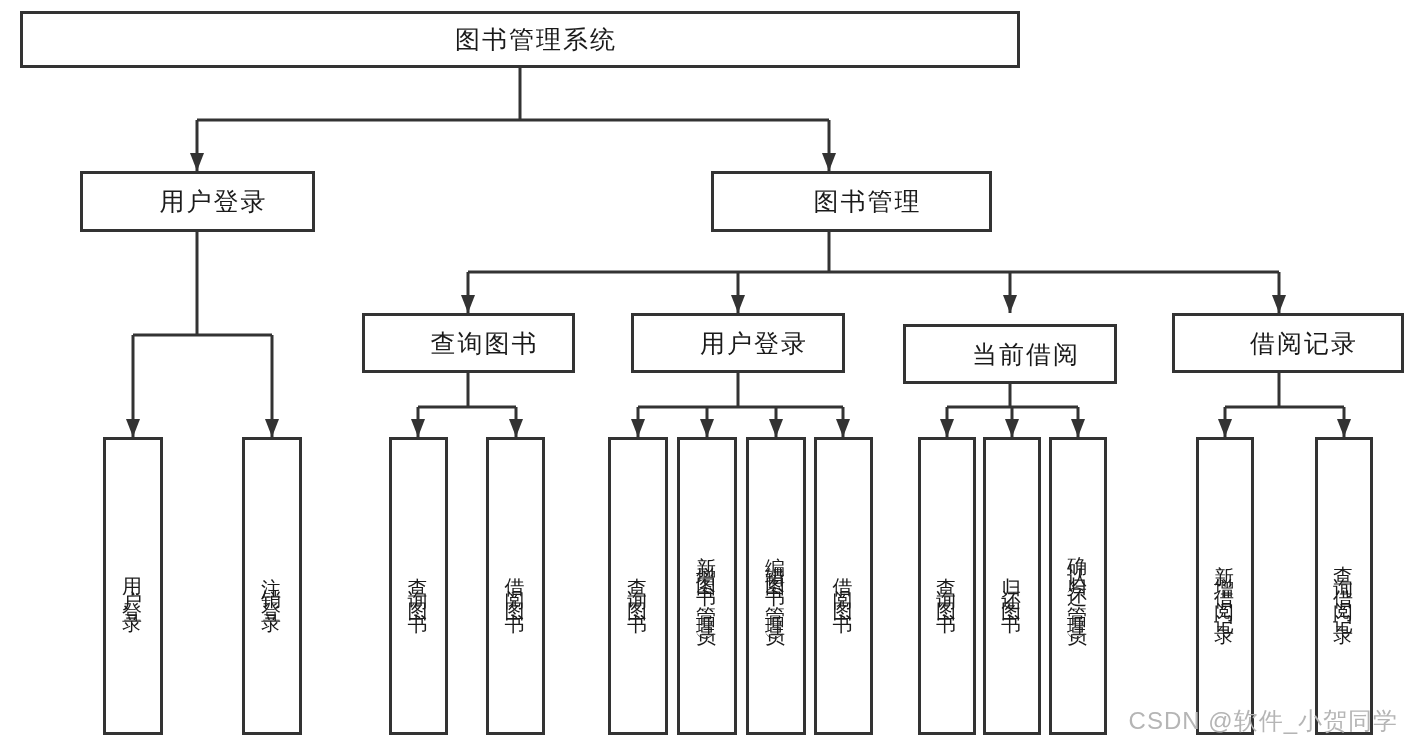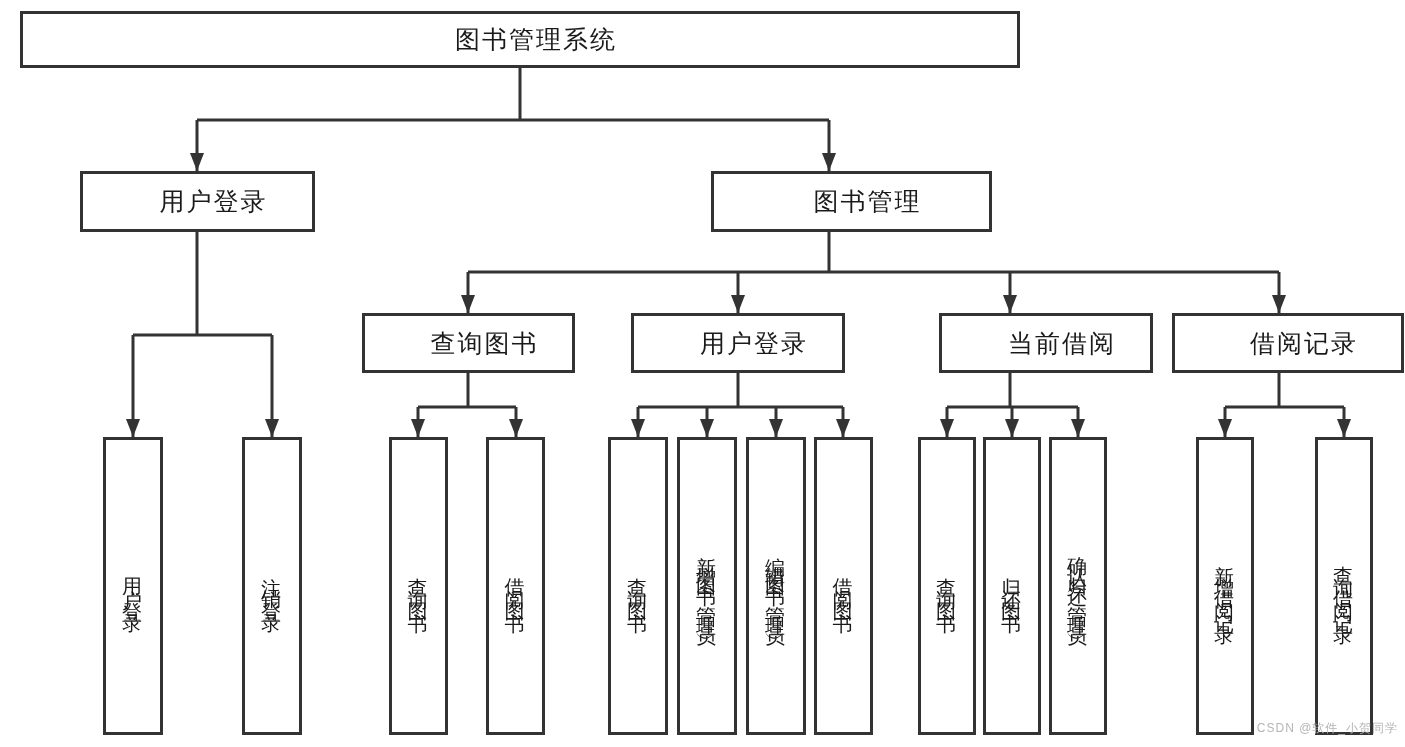--- a/index.html
+++ b/index.html
@@ -43,21 +43,21 @@
     writing-mode: vertical-rl;
     text-orientation: mixed;
     font-size: 20px;
     letter-spacing: 12px;
   }
   .v.long { letter-spacing: 10px; }
   .watermark {
     position: absolute;
     right: 7px;
     bottom: 10px;
-    font-size: 12px;
+    font-size: 24px;
     letter-spacing: 1px;
     color: var(--watermark);
     z-index: 5;
   }
 </style>
 </head>
 <body>
 
 <div class="canvas">
 
@@ -133,21 +133,21 @@
   <div class="node h" style="left:711px; top:171px; width:281px; height:61px;">
     <span>图书管理</span>
   </div>
 
   <div class="node h" style="left:362px; top:313px; width:213px; height:60px;">
     <span>查询图书</span>
   </div>
   <div class="node h" style="left:631px; top:313px; width:214px; height:60px;">
     <span>用户登录</span>
   </div>
-  <div class="node h" style="left:903px; top:313px; width:214px; height:60px;margin-left:36px;">
+  <div class="node h" style="left:903px; top:324px; width:214px; height:60px;">
     <span>当前借阅</span>
   </div>
   <div class="node h" style="left:1172px; top:313px; width:232px; height:60px;">
     <span>借阅记录</span>
   </div>
 
   <div class="node v" style="left:103px; top:437px; width:60px; height:298px;">
     <span>用户登录</span>
   </div>
   <div class="node v" style="left:242px; top:437px; width:60px; height:298px;">

